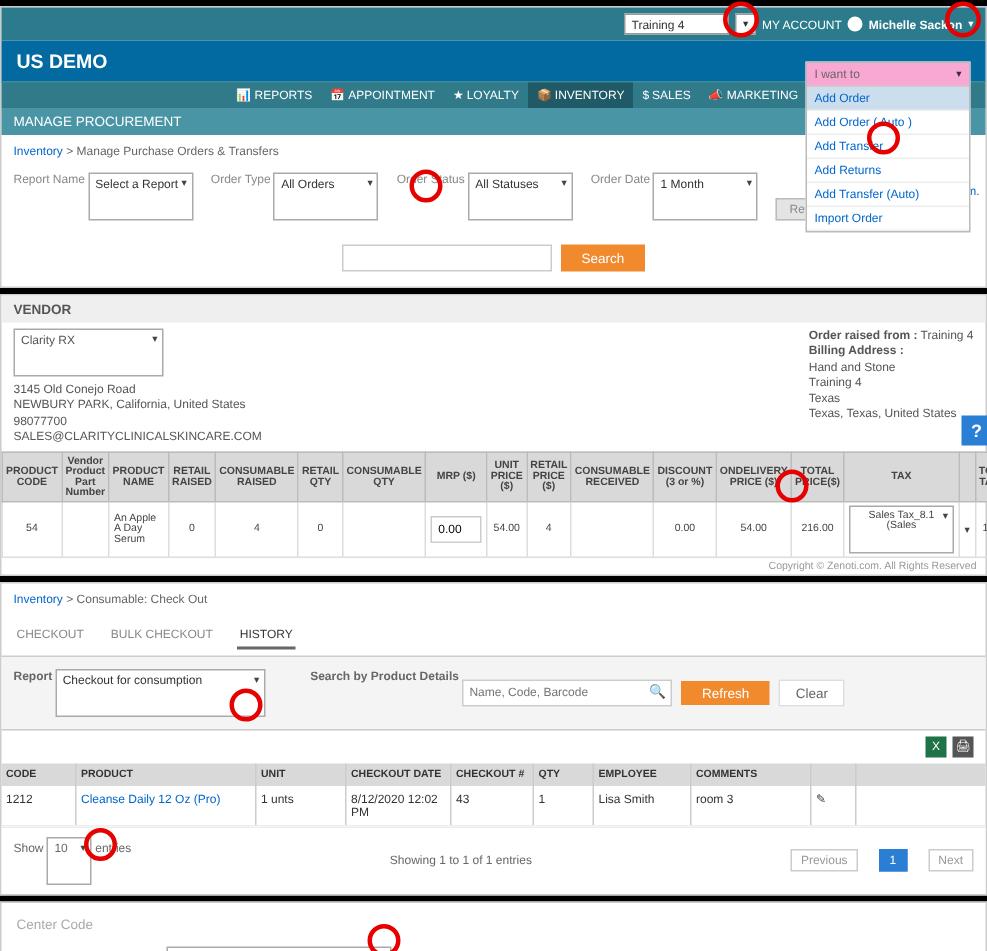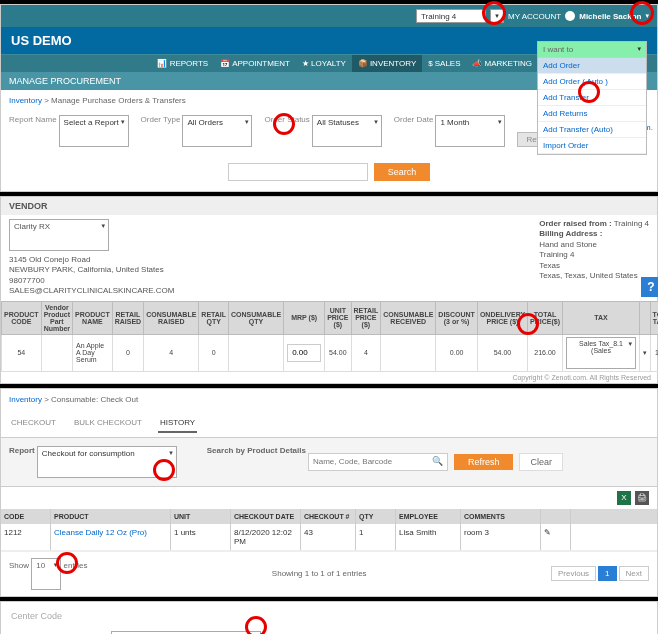--- a/index.html
+++ b/index.html
@@ -21,21 +21,21 @@
 .filter-col{display:flex;flex-direction:row;gap:2px}
 .filter-col label{font-size:8px;color:#888}
 .sel{border:1px solid #aaa;background:#fff;padding:2px 4px;font-size:8px;height:32px;min-width:70px;position:relative}
 .sel::after{content:"▾";position:absolute;right:3px;top:2px;font-size:7px;color:#444}
 .btn-grey{background:#e4e4e4;border:1px solid #bbb;padding:2px 8px;font-size:8px;color:#888}
 .btn-orange{background:#f08a2d;color:#fff;border:none;padding:3px 14px;font-size:9px}
 .btn-white{background:#fff;border:1px solid #ddd;padding:3px 10px;font-size:9px;color:#666}
 .search-row{display:flex;justify-content:center;gap:6px;padding:6px}
 .txt{border:1px solid #ccc;padding:2px 4px;height:18px;font-size:8px}
 .dropdown-panel{position:absolute;right:10px;top:36px;width:110px;background:#fff;border:1px solid #bbb;z-index:10}
-.dropdown-panel .dp-h{padding:3px 5px;background:#86efac;font-size:8px;color:#666;border-bottom:1px solid #ccc;display:flex;justify-content:space-between}
+.dropdown-panel .dp-h{padding:3px 5px;background:#f9a8d4;font-size:8px;color:#666;border-bottom:1px solid #ccc;display:flex;justify-content:space-between}
 .dropdown-panel .dp-i{padding:3px 5px;font-size:8px;color:#06c;border-bottom:1px solid #eee}
 .dropdown-panel .dp-i.hl{background:#cde}
 .circ{position:absolute;border:3px solid #e60000;border-radius:50%;width:22px;height:22px;z-index:20;pointer-events:none}
 .sec-hdr{background:#efefef;padding:4px 8px;font-size:9px;font-weight:700;color:#555}
 .vendor-row{padding:4px 8px;display:flex;justify-content:space-between;font-size:8px;color:#555}
 .addr{line-height:1.3}
 table{width:100%;border-collapse:collapse;font-size:7px}
 th{background:#d9d9d9;border:1px solid #bbb;padding:2px;font-weight:700;color:#444;text-align:center}
 td{border:1px solid #ddd;padding:2px 3px;text-align:center;color:#444}
 .help-btn{position:absolute;right:-4px;top:80px;width:20px;height:20px;background:#2a7fd4;color:#fff;font-size:12px;font-weight:700;display:flex;align-items:center;justify-content:center}
@@ -246,21 +246,21 @@
       <div>8/12/2020 12:02 PM</div>
       <div>43</div>
       <div>1</div>
       <div>Lisa Smith</div>
       <div>room 3</div>
       <div>✎</div>
   </div>
   <div class="pager-row">
     <div><span>Show</span> <span class="sel" style="min-width:30px;display:inline-block">10</span> <span>entries</span></div>
     <div>Showing 1 to 1 of 1 entries</div>
-    <div style="display:flex;gap:2px">
+    <div style="display:flex;gap:14px">
       <div class="pg-btn">Previous</div>
       <div class="pg-btn act">1</div>
       <div class="pg-btn">Next</div>
     </div>
   </div>
   <div class="circ" style="left:152px;top:70px;width:22px;height:22px"></div>
   <div class="circ" style="left:55px;top:163px;width:22px;height:22px"></div>
 </div>
 
 <div class="panel" style="padding:4px 0 8px">

